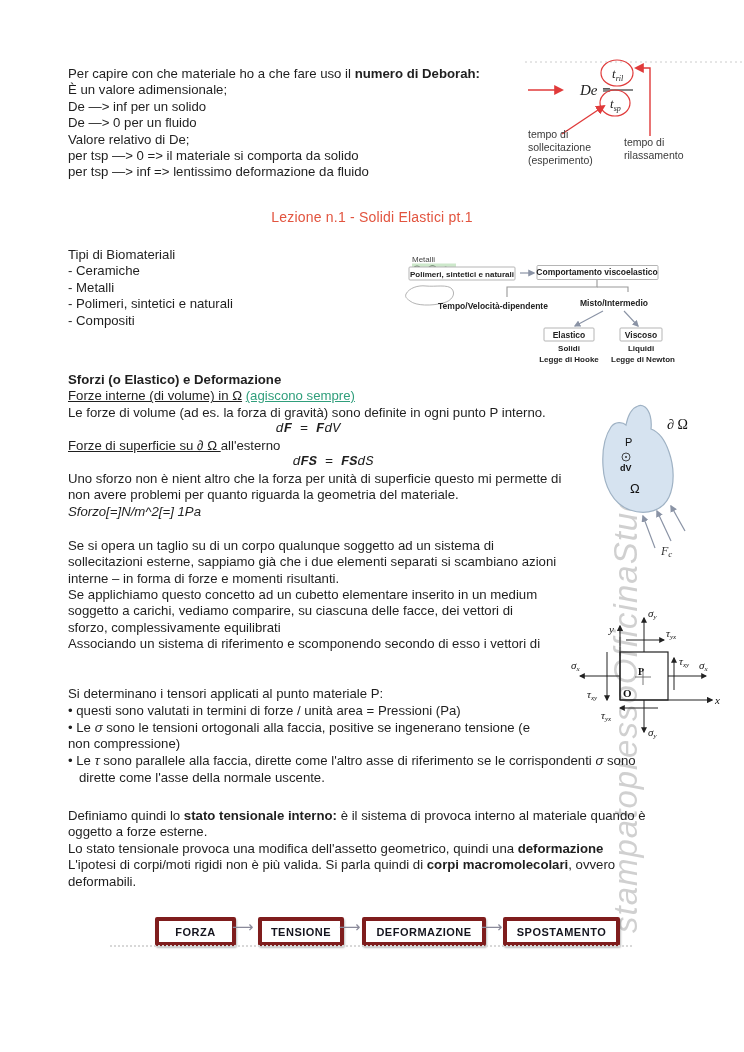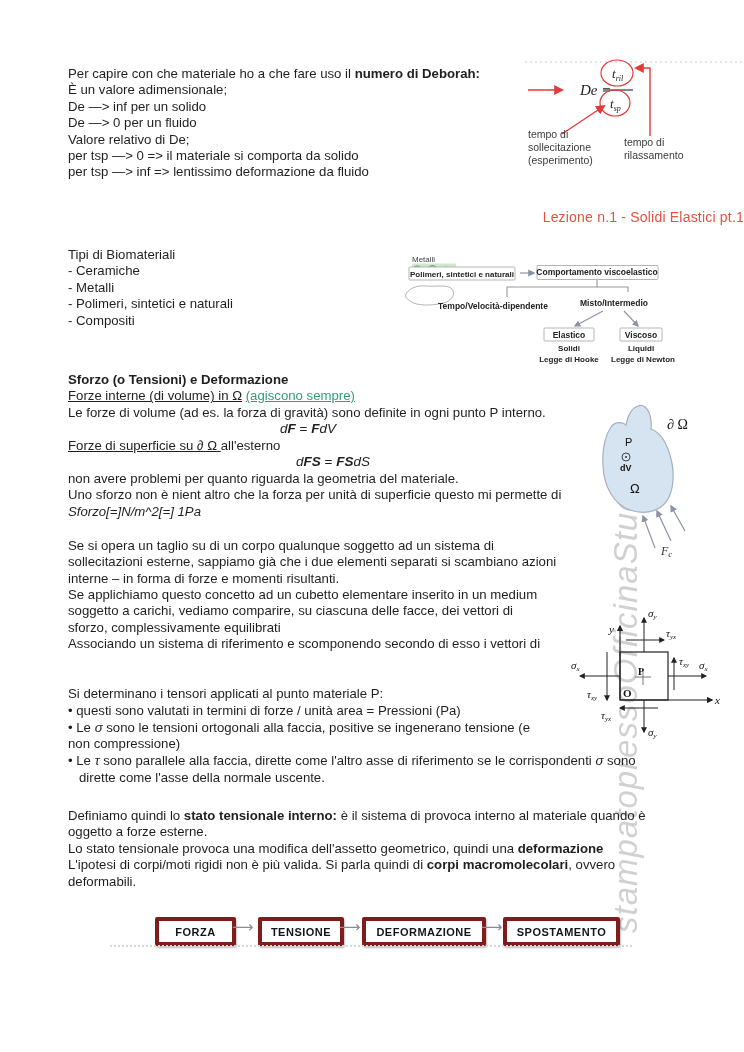--- a/index.html
+++ b/index.html
@@ -4,23 +4,23 @@
 <style>
   html,body{margin:0;padding:0;}
   body{width:744px;height:1052px;position:relative;background:#ffffff;overflow:hidden;
        font-family:"Liberation Sans",sans-serif;color:#1f1f1f;}
   .abs{position:absolute;}
   .txt{font-size:13.2px;line-height:16.4px;}
   .ln{white-space:nowrap;}
   .b{font-weight:700;text-align:center;}
   .i{font-style:italic;}
   .u{text-decoration:underline;}
-  .formula{font-family:Liberation Sans, sans-serif;font-size:13.5px;text-align:center;}
+  .formula{font-family:Liberation Mono, monospace;font-size:13.5px;text-align:center;}
   .formula .ln{text-align:center;}
-  .title{width:744px;text-align:right;font-size:14px;letter-spacing:.2px;}
+  .title{width:744px;text-align:center;font-size:14px;letter-spacing:.2px;}
   .figlabel{font-size:10.5px;line-height:13px;color:#3a3a3a;}
   .chainbox{position:absolute;top:0;height:21px;border:4px solid #7f1d1d;border-radius:2px;
             background:#fff;box-shadow:1px 2px 2px rgba(0,0,0,.25);
             font-weight:700;font-size:11px;letter-spacing:.5px;color:#14141e;
             display:flex;align-items:center;justify-content:center;}
   .chainarrow{position:absolute;top:1px;color:#8a8a9a;font-size:15px;}
   .dotline{border-top:2px dotted #d8d8d8;}
   .watermark{font-family:"Liberation Sans",sans-serif;font-style:italic;
              font-size:33px;letter-spacing:1px;color:rgba(150,150,150,.45);
              white-space:nowrap;transform:rotate(-90deg);transform-origin:0 0;}
@@ -111,36 +111,36 @@
   <text x="171" y="87.5" text-anchor="middle" font-size="8.5" font-weight="bold" fill="#222">Elastico</text>
   <rect x="222" y="78" width="42" height="13" rx="1" fill="#fff" stroke="#b5b5b5"></rect>
   <text x="243" y="87.5" text-anchor="middle" font-size="8.5" font-weight="bold" fill="#222">Viscoso</text>
   <text x="171" y="101" text-anchor="middle" font-size="8" font-weight="bold" fill="#222">Solidi</text>
   <text x="171" y="112" text-anchor="middle" font-size="8" font-weight="bold" fill="#222">Legge di Hooke</text>
   <text x="243" y="101" text-anchor="middle" font-size="8" font-weight="bold" fill="#222">Liquidi</text>
   <text x="245" y="112" text-anchor="middle" font-size="8" font-weight="bold" fill="#222">Legge di Newton</text>
 </svg>
 
 <div class="abs txt" style="left:68px;top:372px;z-index:1">
-    <div class="ln"><span class="b">Sforzo (o Tensioni) e Deformazione</span></div>
+    <div class="ln"><span class="b">Sforzi (o Elastico) e Deformazione</span></div>
     <div class="ln"><span class="u">Forze interne (di volume) in Ω</span><span> </span><span style="color: rgb(47, 158, 123); text-decoration: underline;">(agiscono sempre)</span></div>
     <div class="ln"><span>Le forze di volume (ad es. la forza di gravità) sono definite in ogni punto P interno.</span></div>
   </div>
 <div class="abs formula" style="left:68px;top:421px;width:480px;z-index:1">
     <div class="ln"><span class="i">d</span><span class="b i">F</span><span> = </span><span class="b i">F</span><span class="i">d</span><span class="i">V</span></div>
   </div>
 <div class="abs txt" style="left:68px;top:438px;z-index:1">
     <div class="ln"><span class="u">Forze di superficie su ∂ Ω </span><span>all'esterno</span></div>
   </div>
 <div class="abs formula" style="left:68px;top:454px;width:530px;z-index:1">
     <div class="ln"><span class="i">d</span><span class="b i">FS</span><span> = </span><span class="b i">FS</span><span class="i">d</span><span class="i">S</span></div>
   </div>
 <div class="abs txt" style="left:68px;top:471px;z-index:1">
+    <div class="ln"><span>Uno sforzo non è nient altro che la forza per unità di superficie questo mi permette di</span></div>
     <div class="ln"><span>non avere problemi per quanto riguarda la geometria del materiale.</span></div>
-    <div class="ln"><span>Uno sforzo non è nient altro che la forza per unità di superficie questo mi permette di</span></div>
     <div class="ln"><span class="i">Sforzo[=]N/m^2[=] 1Pa</span></div>
   </div>
 <div class="abs txt" style="left:68px;top:538px;z-index:1">
     <div class="ln"><span>Se si opera un taglio su di un corpo qualunque soggetto ad un sistema di</span></div>
     <div class="ln"><span>sollecitazioni esterne, sappiamo già che i due elementi separati si scambiano azioni</span></div>
     <div class="ln"><span>interne – in forma di forze e momenti risultanti.</span></div>
   </div>
 <div class="abs txt" style="left:68px;top:587px;z-index:1">
     <div class="ln"><span>Se applichiamo questo concetto ad un cubetto elementare inserito in un medium</span></div>
     <div class="ln"><span>soggetto a carichi, vediamo comparire, su ciascuna delle facce, dei vettori di</span></div>

